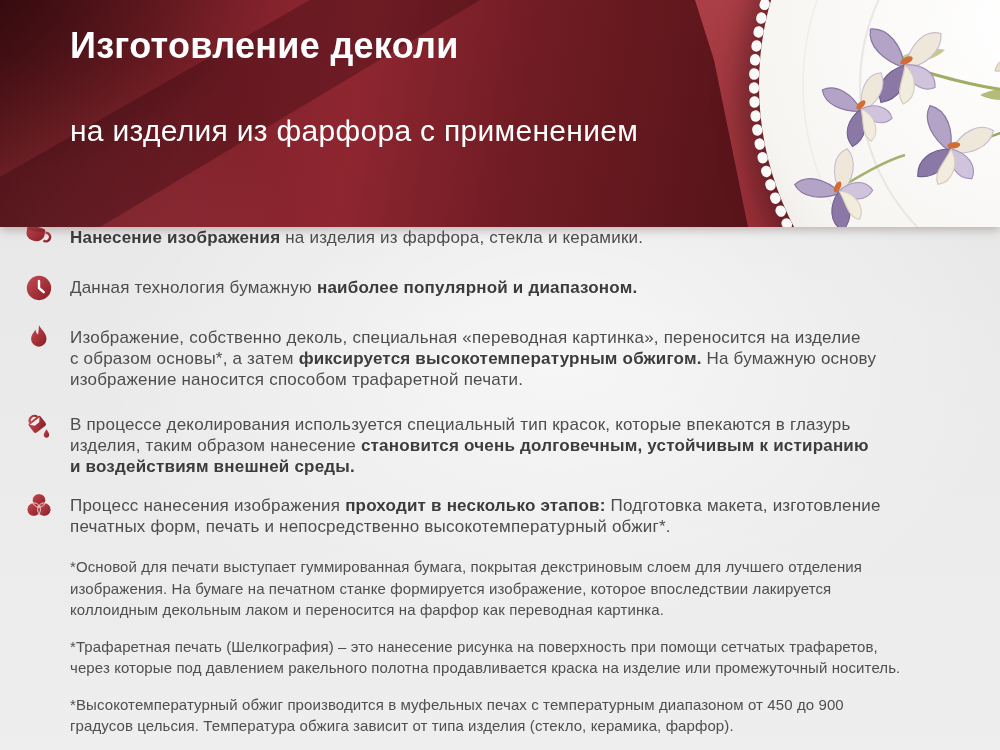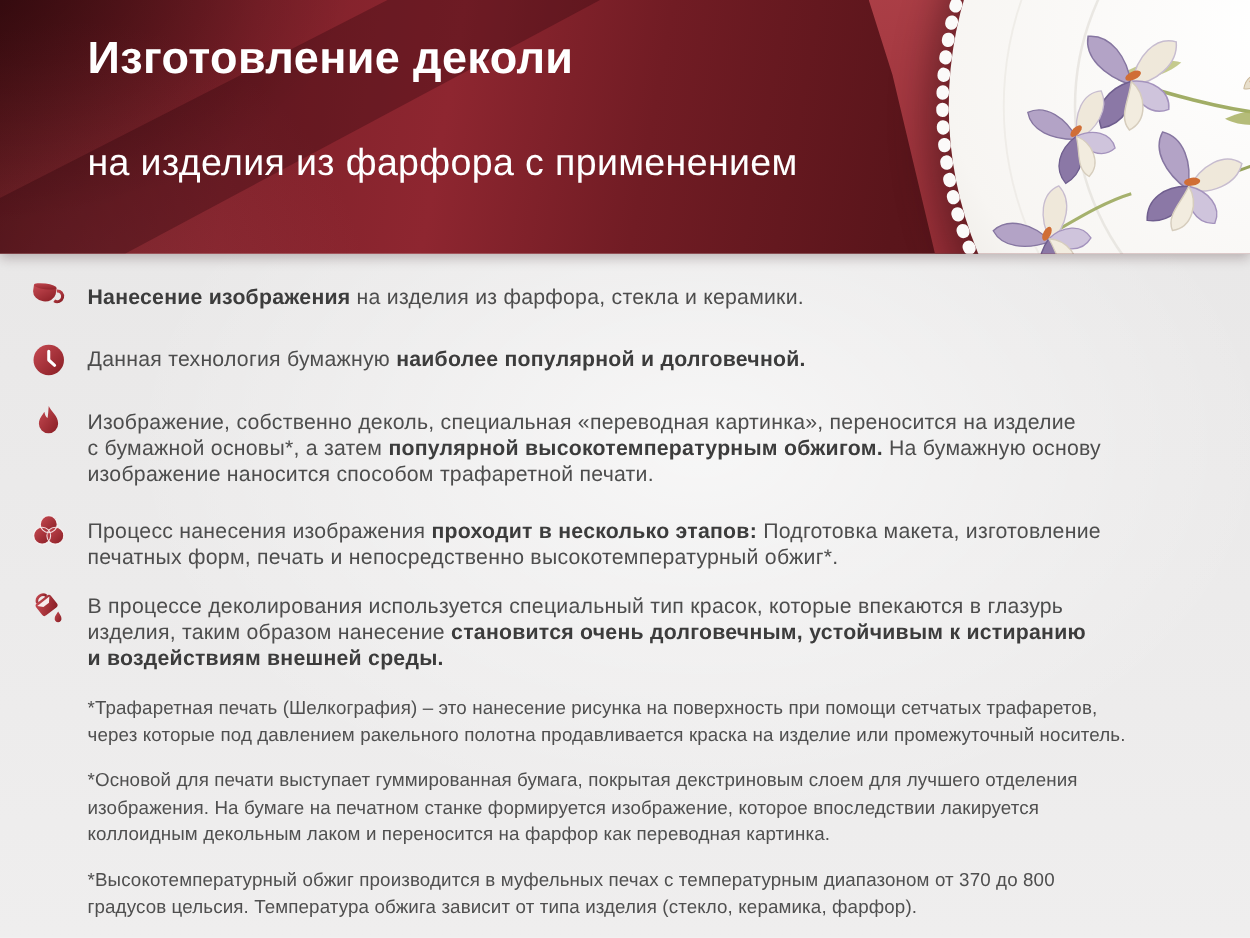--- a/index.html
+++ b/index.html
@@ -3,21 +3,21 @@
 <meta charset="utf-8">
 <style>
   html,body { margin:0; padding:0; }
   .page {
     position:relative; width:1000px; height:750px; overflow:hidden;
     font-family:"Liberation Sans", sans-serif;
     background:#e8e7e7;
   }
   
   .hero {
-    position:absolute; left:0; top:0; width:1000px; height:203px; overflow:hidden;
+    position:absolute; left:0; top:0; width:1000px; height:227px; overflow:hidden;
     background:
       radial-gradient(ellipse 520px 330px at -4% -12%, rgba(12,0,3,.55), rgba(12,0,3,0) 62%),
       radial-gradient(circle 340px at 6% 125%, rgba(205,95,105,.22), rgba(205,95,105,0) 70%),
       linear-gradient(100deg, #571419 0%, #7f212a 20%, #8e2630 36%, #711c24 52%, #5a151b 72%, #511217 100%);
     box-shadow:0 3px 9px rgba(40,10,14,.25);
     z-index:2;
   }
   .fold {
     position:absolute; inset:0;
     background:rgba(35,4,9,.30);
@@ -145,66 +145,66 @@
         </g>
       </svg>
       <p class="ftext"><span class="b">Нанесение изображения</span><span> на изделия из фарфора, стекла и керамики.</span></p>
     </div>
 
     <div class="frow">
       <svg class="ficon" viewBox="0 0 32 32">
         <circle cx="16" cy="16" r="13" fill="url(#redg)"></circle>
         <path d="M16 8.5 V16 L21 20.5" fill="none" stroke="#ffffff" stroke-width="2.6" stroke-linecap="round" stroke-linejoin="round"></path>
       </svg>
-      <p class="ftext"><span>Данная технология бумажную </span><span class="b">наиболее популярной и долговечной.</span></p>
+      <p class="ftext"><span>Данная технология бумажную </span><span class="b">наиболее популярной и диапазоном.</span></p>
     </div>
 
     <div class="frow">
       <svg class="ficon" viewBox="0 0 32 32">
         <path d="M16 2 C18 7 24 10 24 17 A8.2 8.2 0 0 1 7.6 17 C7.6 12.5 10.5 10 12.3 6.8 C12.6 9.4 13.4 11 15 12.2 C15.6 9 15.6 5.6 16 2 Z" fill="url(#redg)"></path>
       </svg>
       <p class="ftext"><span>Изображение, собственно деколь, специальная «переводная картинка», переносится на изделие
-с бумажной основы*, а затем </span><span class="b">популярной высокотемпературным обжигом.</span><span> На бумажную основу
+с образом основы*, а затем </span><span class="b">фиксируется высокотемпературным обжигом.</span><span> На бумажную основу
 изображение наносится способом трафаретной печати.</span></p>
+    </div>
+
+    <div class="frow">
+      <svg class="ficon" viewBox="0 0 32 32">
+        <g transform="rotate(-38 13 13)">
+          <rect x="4.5" y="9" width="16" height="13" rx="2.5" fill="url(#redg)"></rect>
+          <path d="M7.5 9 a5.3 5.3 0 0 1 10 0" fill="none" stroke="url(#redg)" stroke-width="2.2"></path>
+          <path d="M6 11 L19 11 L15.5 15 L9.5 15 Z" fill="#ffffff" opacity="0.9"></path>
+        </g>
+        <path d="M24 20.5 C25.8 23.3 26.8 24.7 26.8 26.2 A2.9 2.9 0 1 1 21.1 26.2 C21.1 24.7 22.2 23.3 24 20.5 Z" fill="url(#redg)"></path>
+      </svg>
+      <p class="ftext"><span>В процессе деколирования используется специальный тип красок, которые впекаются в глазурь
+изделия, таким образом нанесение </span><span class="b">становится очень долговечным, устойчивым к истиранию
+и воздействиям внешней среды.</span></p>
     </div>
 
     <div class="frow">
       <svg class="ficon" viewBox="0 0 32 32">
         <circle cx="16" cy="10" r="7.2" fill="url(#redg)"></circle>
         <circle cx="10.4" cy="19.8" r="7.2" fill="url(#redg)"></circle>
         <circle cx="21.6" cy="19.8" r="7.2" fill="url(#redg)"></circle>
         <g fill="none" stroke="#ffffff" stroke-width="0.9" opacity="0.85">
           <circle cx="16" cy="10" r="7.2"></circle>
           <circle cx="10.4" cy="19.8" r="7.2"></circle>
           <circle cx="21.6" cy="19.8" r="7.2"></circle>
         </g>
       </svg>
       <p class="ftext"><span>Процесс нанесения изображения </span><span class="b">проходит в несколько этапов:</span><span> Подготовка макета, изготовление
 печатных форм, печать и непосредственно высокотемпературный обжиг*.</span></p>
     </div>
 
-    <div class="frow">
-      <svg class="ficon" viewBox="0 0 32 32">
-        <g transform="rotate(-38 13 13)">
-          <rect x="4.5" y="9" width="16" height="13" rx="2.5" fill="url(#redg)"></rect>
-          <path d="M7.5 9 a5.3 5.3 0 0 1 10 0" fill="none" stroke="url(#redg)" stroke-width="2.2"></path>
-          <path d="M6 11 L19 11 L15.5 15 L9.5 15 Z" fill="#ffffff" opacity="0.9"></path>
-        </g>
-        <path d="M24 20.5 C25.8 23.3 26.8 24.7 26.8 26.2 A2.9 2.9 0 1 1 21.1 26.2 C21.1 24.7 22.2 23.3 24 20.5 Z" fill="url(#redg)"></path>
-      </svg>
-      <p class="ftext"><span>В процессе деколирования используется специальный тип красок, которые впекаются в глазурь
-изделия, таким образом нанесение </span><span class="b">становится очень долговечным, устойчивым к истиранию
-и воздействиям внешней среды.</span></p>
-    </div>
-
   </main>
 
   <footer class="footnotes">
-    <p class="fnote">*Трафаретная печать (Шелкография) – это нанесение рисунка на поверхность при помощи сетчатых трафаретов,
-через которые под давлением ракельного полотна продавливается краска на изделие или промежуточный носитель.</p>
     <p class="fnote">*Основой для печати выступает гуммированная бумага, покрытая декстриновым слоем для лучшего отделения
 изображения. На бумаге на печатном станке формируется изображение, которое впоследствии лакируется
 коллоидным декольным лаком и переносится на фарфор как переводная картинка.</p>
-    <p class="fnote">*Высокотемпературный обжиг производится в муфельных печах с температурным диапазоном от 370 до 800
+    <p class="fnote">*Трафаретная печать (Шелкография) – это нанесение рисунка на поверхность при помощи сетчатых трафаретов,
+через которые под давлением ракельного полотна продавливается краска на изделие или промежуточный носитель.</p>
+    <p class="fnote">*Высокотемпературный обжиг производится в муфельных печах с температурным диапазоном от 450 до 900
 градусов цельсия. Температура обжига зависит от типа изделия (стекло, керамика, фарфор).</p>
   </footer>
 
 </div>
 
 </body></html>

